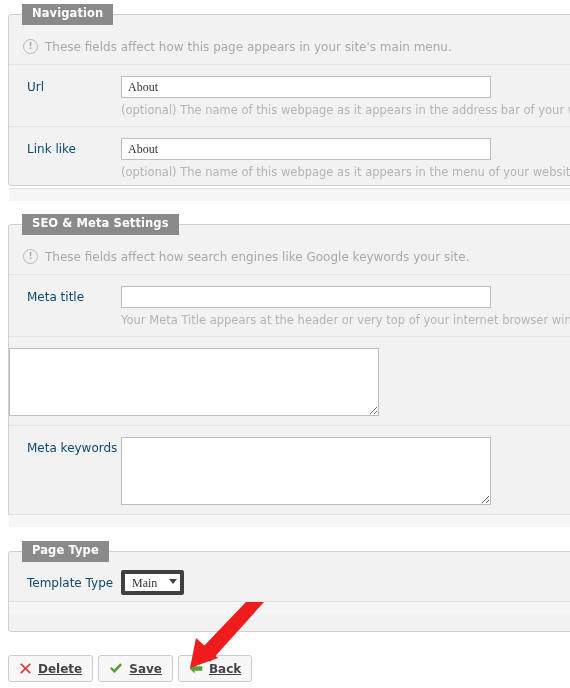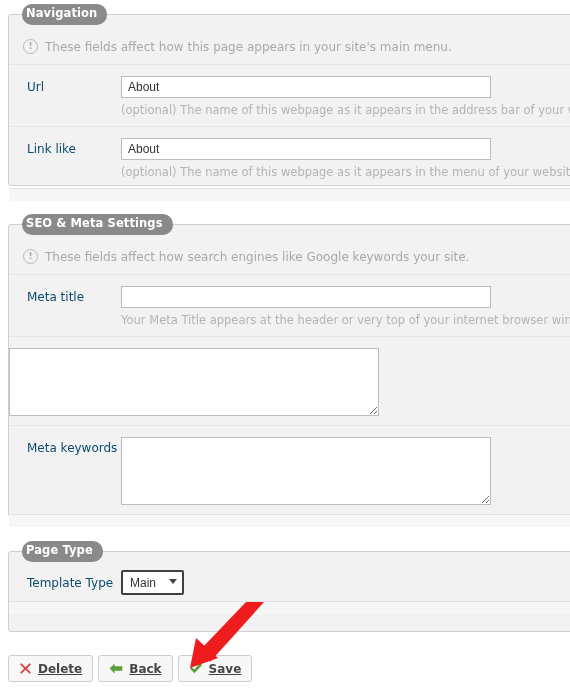--- a/index.html
+++ b/index.html
@@ -35,22 +35,22 @@
   }
   .panel-legend {
     position: absolute;
     top: -11px;
     left: 13px;
     background: #8a8a8a;
     color: #ffffff;
     font-weight: bold;
     font-size: 11.5px;
     letter-spacing: .1px;
-    padding: 4px 10px 5px 4px;
-    border-radius: 10px;
+    padding: 4px 10px 5px 10px;
+    border-radius: 0;
     line-height: 1;
     white-space: nowrap;
   }
   .panel-body {
     padding: 22px 0 0 0;
   }
   .panel-footer {
     height: 12px;
     border-top: 1px solid #e2e2e2;
     background: #f6f6f6;
@@ -97,21 +97,21 @@
   }
   .row-field { flex: 1 1 auto; }
 
   input.text-input {
     width: 370px;
     height: 22px;
     box-sizing: border-box;
     border: 1px solid #bdbdbd;
     background: #ffffff;
     padding: 2px 6px;
-    font-family: Liberation Sans, sans-serif;
+    font-family: Liberation Serif, serif;
     font-size: 12px;
     color: #333;
     outline: none;
   }
   textarea.text-area {
     width: 370px;
     height: 68px;
     box-sizing: border-box;
     border: 1px solid #bdbdbd;
     background: #ffffff;
@@ -135,25 +135,25 @@
     position: relative;
     display: inline-block;
   }
   select.template-select {
     -webkit-appearance: none;
     -moz-appearance: none;
     appearance: none;
     width: 63px;
     height: 25px;
     box-sizing: border-box;
-    border: 2px solid #404040;
+    border: 4px solid #404040;
     border-radius: 2px;
     background: #ffffff;
     padding: 2px 20px 2px 7px;
-    font-family: Liberation Sans, sans-serif;
+    font-family: Liberation Serif, serif;
     font-size: 12px;
     color: #333;
     outline: none;
   }
   .select-caret {
     position: absolute;
     right: 7px;
     top: 9px;
     width: 0;
     height: 0;
@@ -295,33 +295,33 @@
         <svg width="13" height="13" viewBox="0 0 13 13">
           <path d="M2.4 1.2 L6.5 5.3 L10.6 1.2 L11.9 2.6 L7.8 6.5 L11.9 10.4 L10.6 11.8 L6.5 7.7 L2.4 11.8 L1.1 10.4 L5.2 6.5 L1.1 2.6 Z" fill="#d9433f"></path>
         </svg>
       </span>
       <span>Delete</span>
     </div>
 
     <div class="btn">
       <span class="glyph">
         <svg width="14" height="13" viewBox="0 0 14 13">
+          <path d="M1 6.6 L2.6 5.0 L5.2 7.6 L11.2 1.2 L13.1 3.0 L5.3 11.2 Z" fill="#5a9e3a"></path>
+        </svg>
+      </span>
+      <span>Save</span>
+    </div>
+
+    <div class="btn">
+      <span class="glyph">
+        <svg width="14" height="13" viewBox="0 0 14 13">
           <path d="M0.7 6.5 L5.6 1.6 L5.6 4.2 L13.3 4.2 L13.3 8.8 L5.6 8.8 L5.6 11.4 Z" fill="#5a9e3a"></path>
         </svg>
       </span>
       <span>Back</span>
-    </div>
-
-    <div class="btn">
-      <span class="glyph">
-        <svg width="14" height="13" viewBox="0 0 14 13">
-          <path d="M1 6.6 L2.6 5.0 L5.2 7.6 L11.2 1.2 L13.1 3.0 L5.3 11.2 Z" fill="#5a9e3a"></path>
-        </svg>
-      </span>
-      <span>Save</span>
     </div>
 
   </div>
 
   <div class="arrow-annotation">
     <svg width="110" height="80" viewBox="0 0 110 80">
       <g fill="#ee1c1c">
         <path d="M66 2 L84 2 L30 62 L22 48 Z"></path>
         <path d="M10 68 L16 38 L38 58 Z"></path>
       </g>

